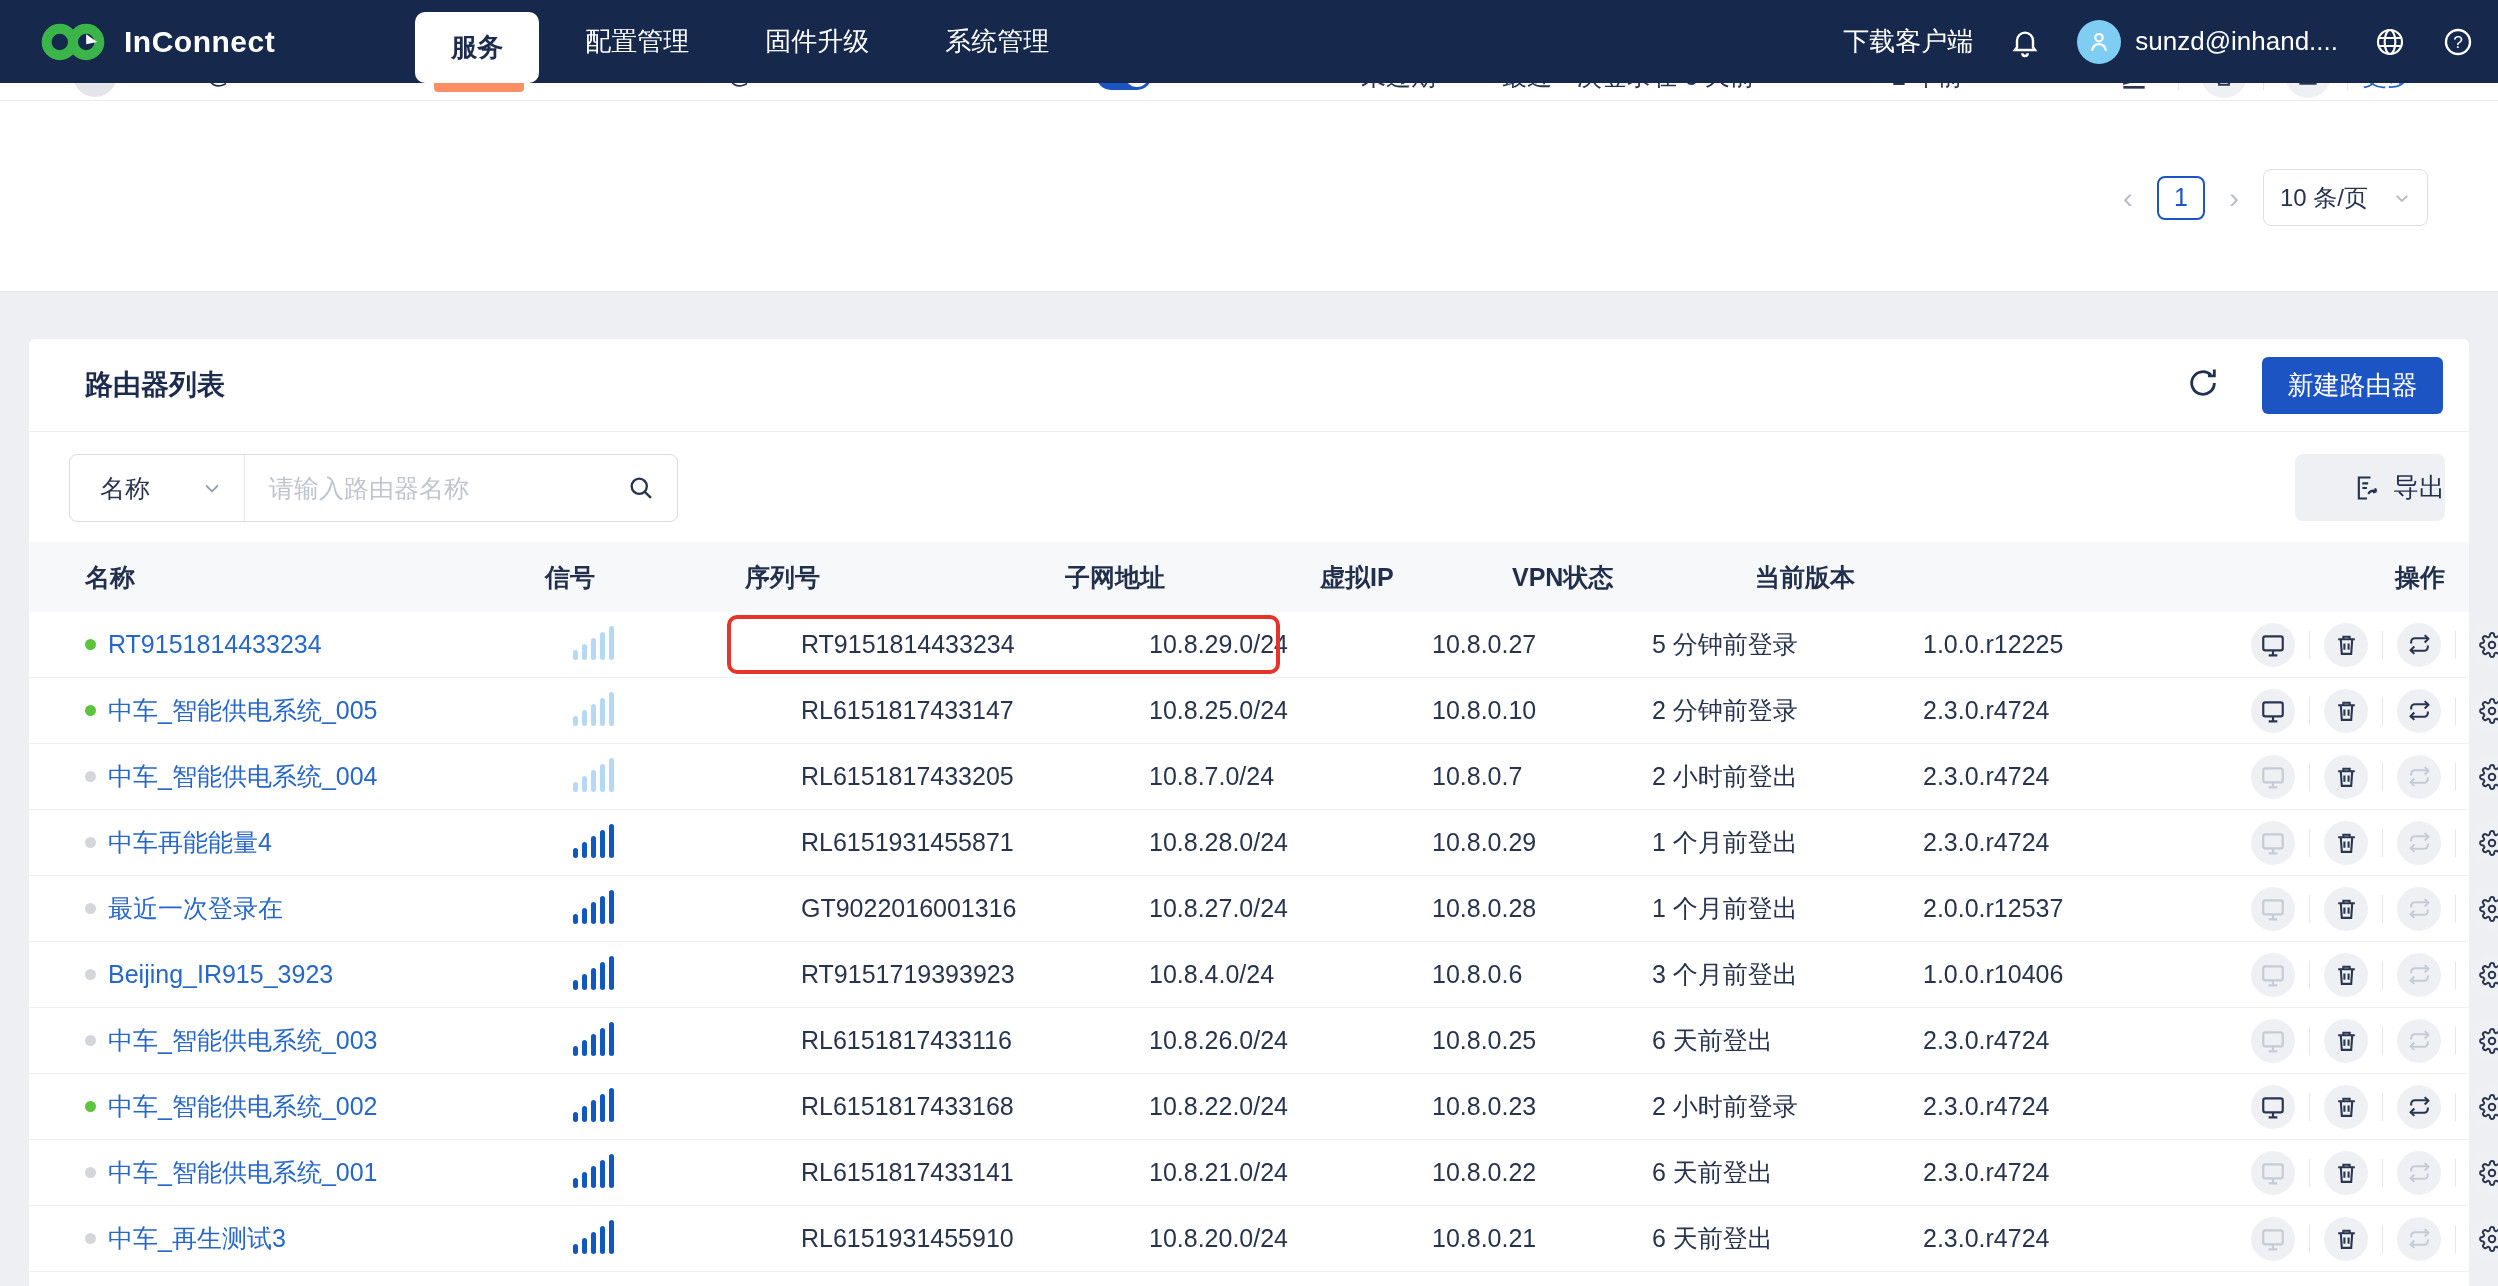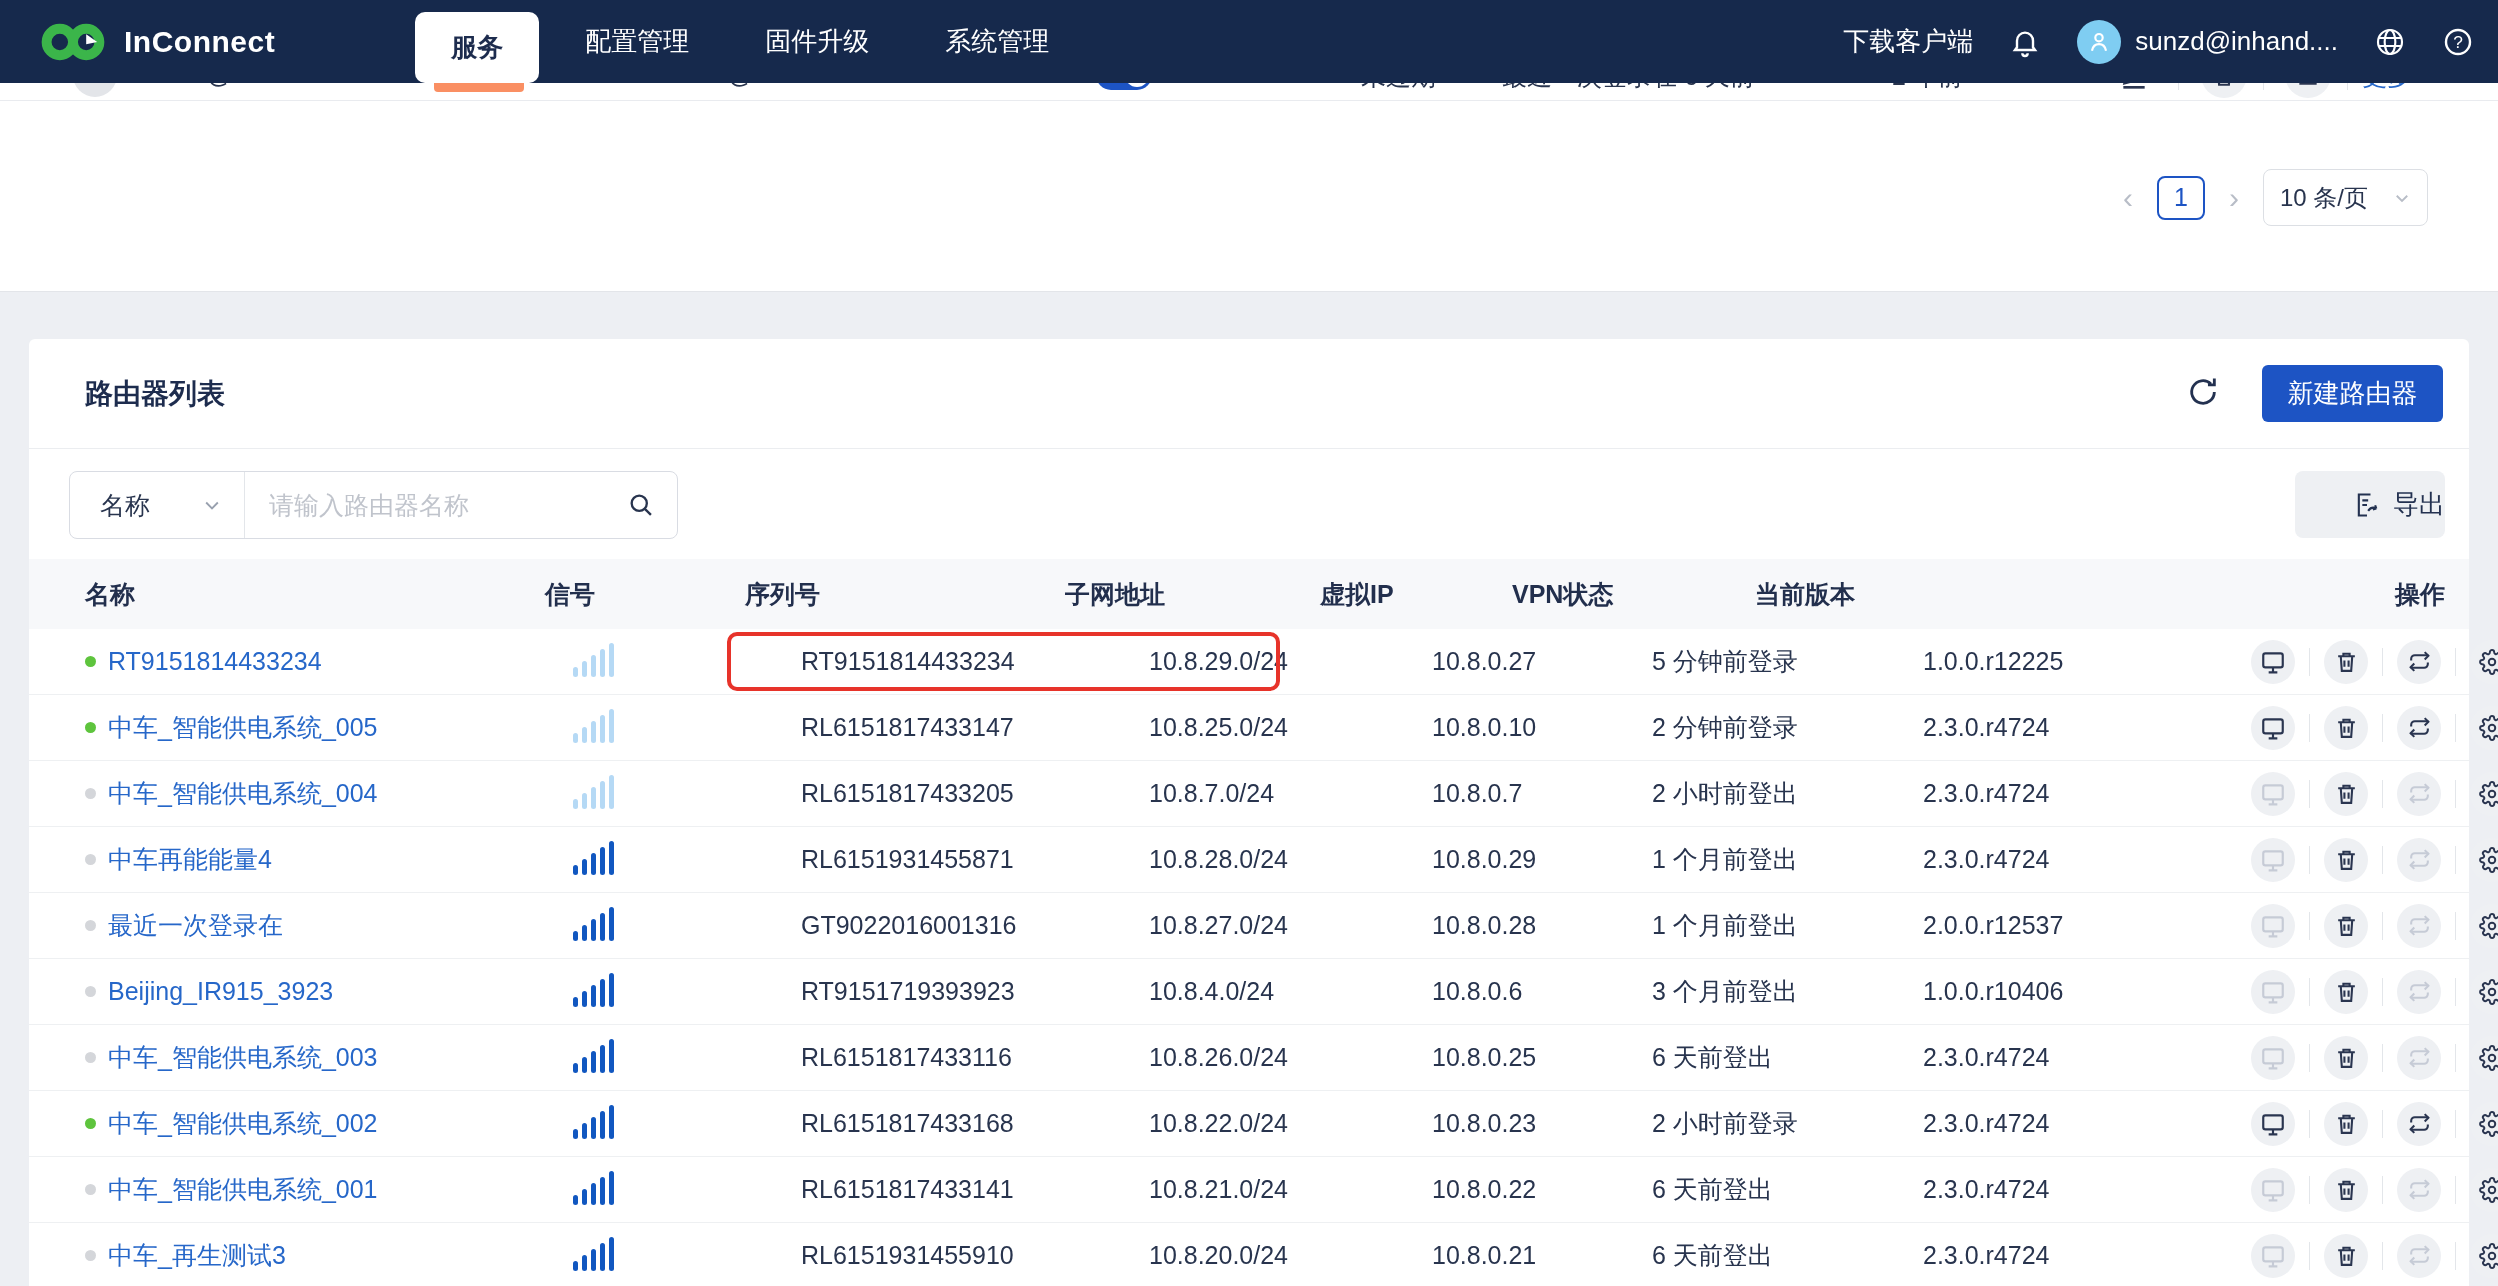--- a/index.html
+++ b/index.html
@@ -37,21 +37,21 @@
   .pager { position:absolute; top:68px; right:70px; display:flex; align-items:center; gap:24px; }
   .pg-arrow { color:#b8bdc7; font-size:30px; line-height:42px; cursor:pointer; }
   .pg-num { width:48px; height:44px; border:2px solid #1d54c4; border-radius:8px; color:#1d54c4;
             font-size:25px; display:flex; align-items:center; justify-content:center; background:#fff; }
   .pg-size { width:165px; height:57px; border:1px solid #dcdfe4; border-radius:8px; background:#fff;
              display:flex; align-items:center; justify-content:space-between; padding:0 16px; font-size:24px; color:#28344e; }
 
   
   .router-card { position:absolute; top:339px; left:29px; width:2440px; height:960px; background:#fff;
                  border-radius:6px 6px 0 0; z-index:1; }
-  .rc-head { height:110px; display:flex; align-items:center; padding:0 26px 0 56px; border-bottom:1px solid #ebedf0; }
+  .rc-head { height:93px; display:flex; align-items:center; padding:0 26px 0 56px; border-bottom:1px solid #ebedf0; }
   .rc-title { font-size:28px; font-weight:700; color:#1d2c4e; }
   .rc-head .spacer { flex:1; }
   .refresh { margin-right:42px; cursor:pointer; }
   .btn-primary { width:181px; height:57px; background:#1d54c4; color:#fff; font-size:26px; border:none;
                  border-radius:6px; cursor:pointer; }
   .rc-toolbar { position:relative; height:110px; }
   .search-box { position:absolute; left:40px; top:22px; width:609px; height:68px; border:1px solid #d9dce3;
                 border-radius:8px; display:flex; align-items:center; background:#fff; }
   .search-field { width:174px; display:flex; align-items:center; justify-content:space-between; padding:0 22px 0 30px;
                   font-size:25px; color:#28344e; cursor:pointer; }

